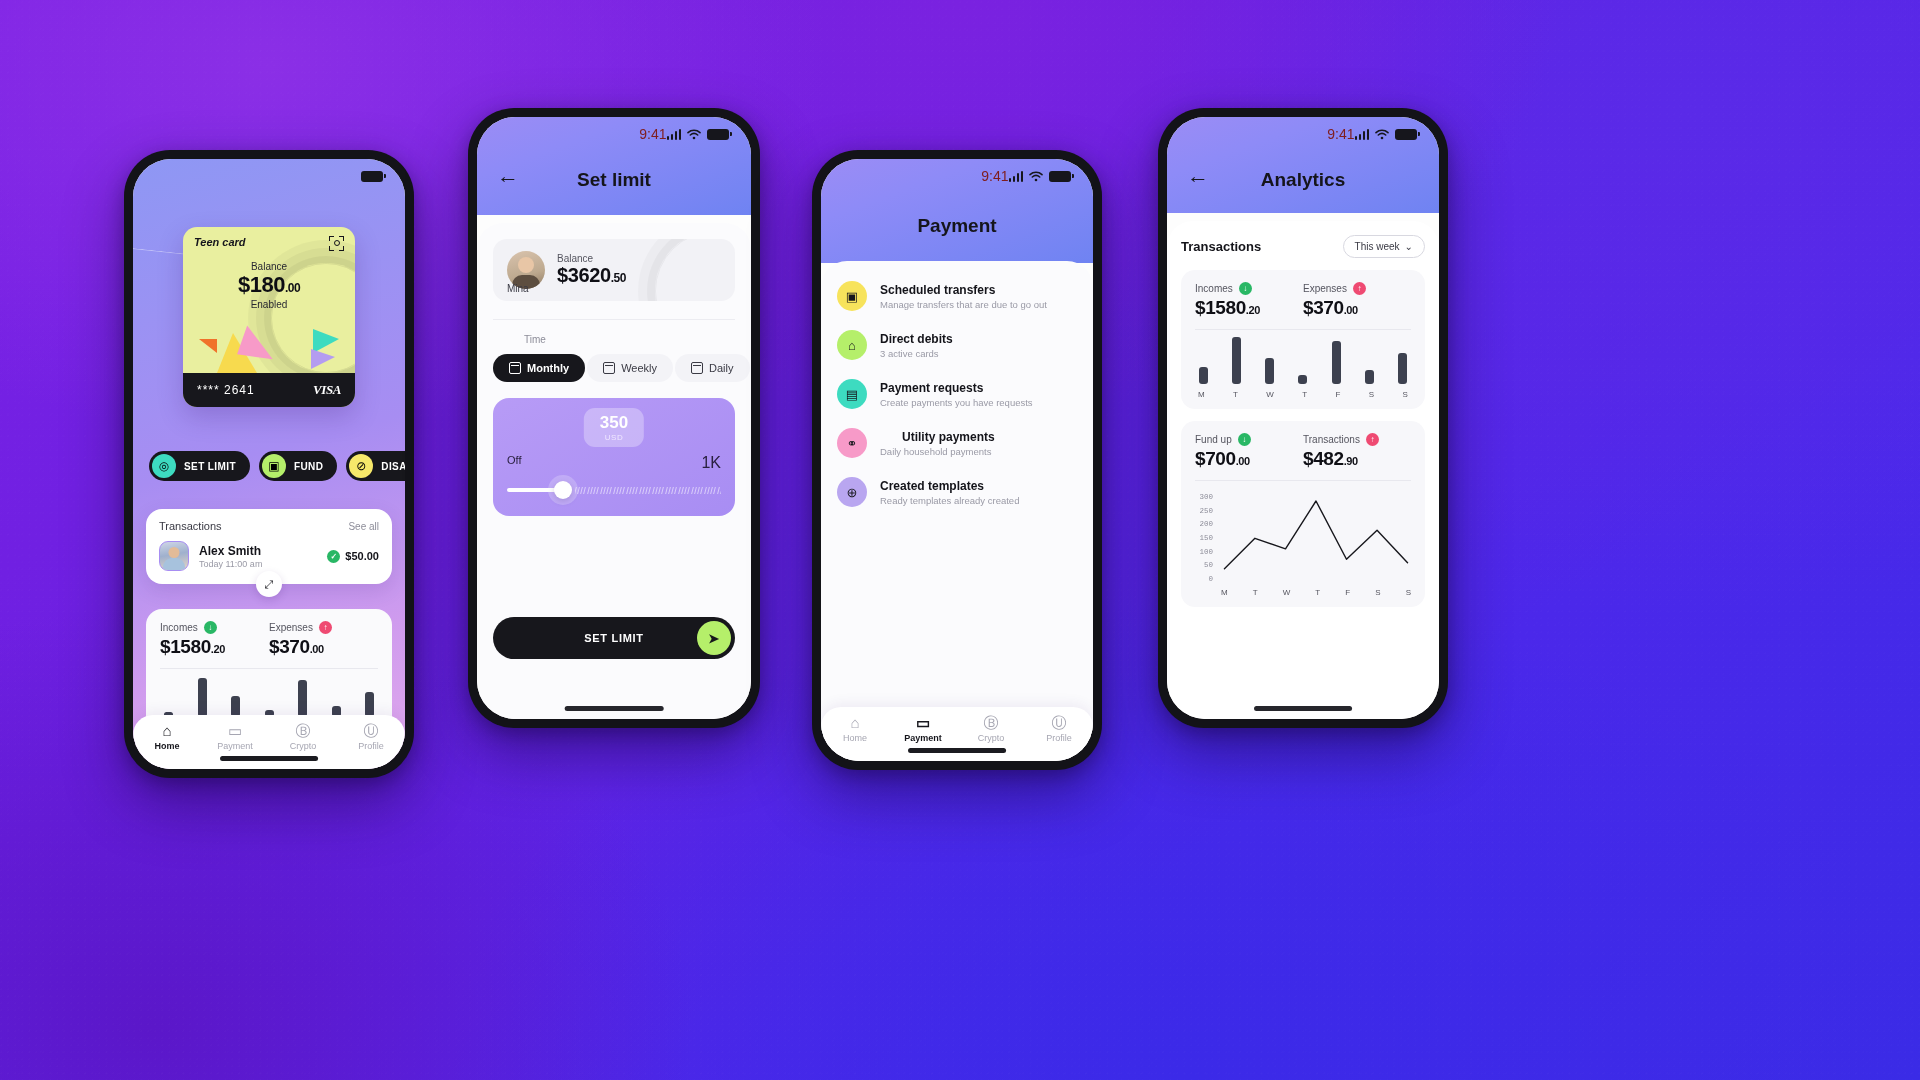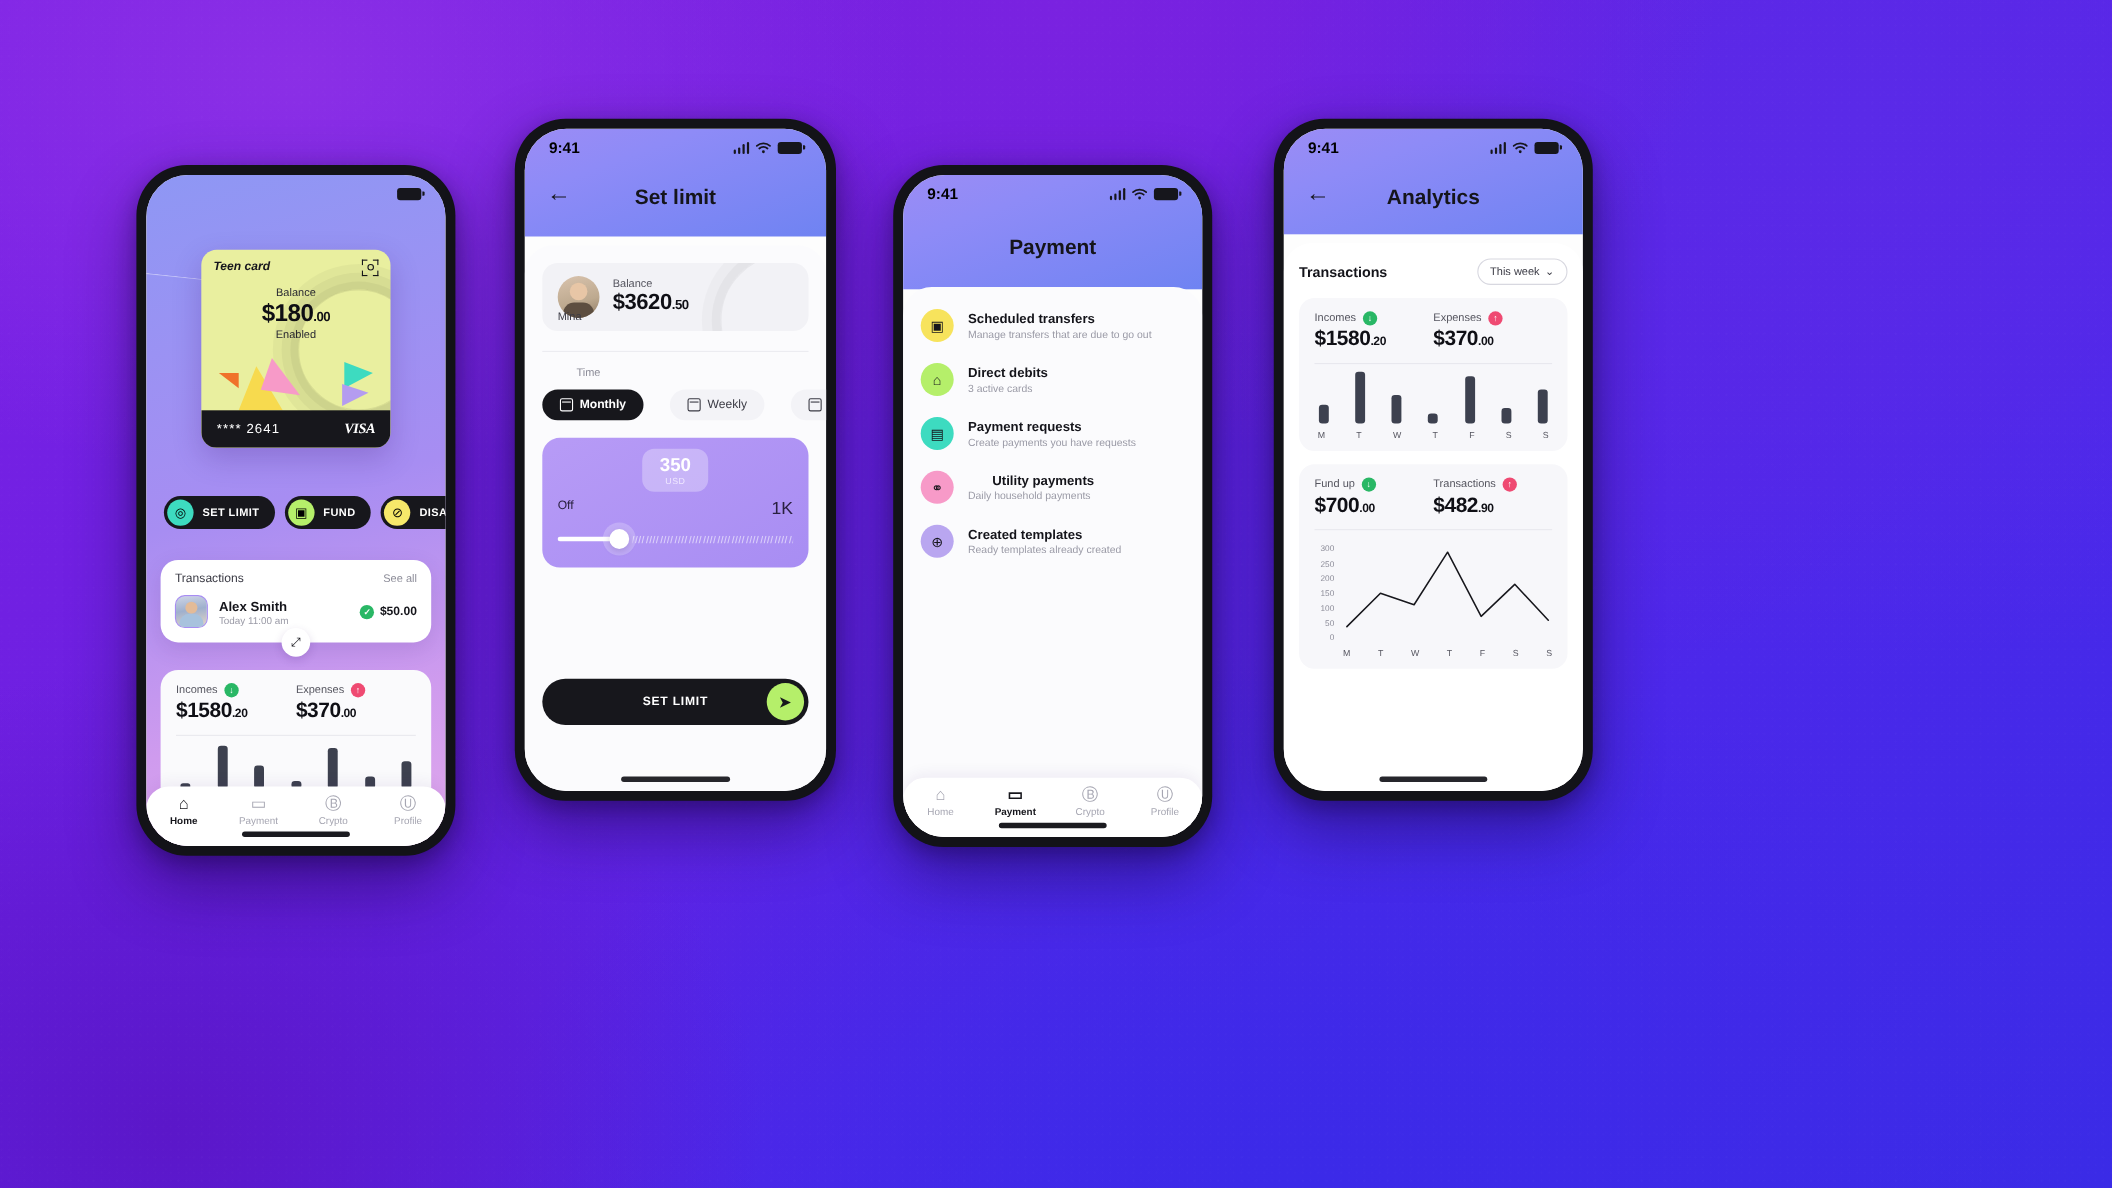--- a/index.html
+++ b/index.html
@@ -28,22 +28,22 @@
            box-shadow: 0 26px 60px rgba(20,0,60,.45), 0 6px 18px rgba(20,0,60,.35); }
   .screen { position:absolute; inset:9px; border-radius:38px; overflow:hidden;
             background:#fdfdfd; }
   .homebar { position:absolute; bottom:8px; left:50%; transform:translateX(-50%);
              width:36%; height:5px; border-radius:3px; background:#1b1b20; }
   .homebar.light { background:#26262c; }
 
   .hdr-grad { position:absolute; top:0; left:0; right:0;
               background:linear-gradient(160deg,#9b8cf5 0%,#8e8bf7 30%,#6f83f2 100%); }
 
-  .statusbar { display:flex; justify-content:space-between; align-items:center;
-               padding:0 22px; color:#000000; font-size:14px; font-weight:700; }
+  .statusbar { display:flex; justify-content:flex-end; align-items:center;
+               padding:0 22px; color:#7f1d1d; font-size:14px; font-weight:400; }
   .sb-right { display:flex; align-items:center; gap:6px; }
   .bars { display:flex; align-items:flex-end; gap:1.5px; height:11px; }
   .bars i { width:2.5px; background:#16161c; border-radius:1px; display:block; }
   .bars i:nth-child(1){height:4px}.bars i:nth-child(2){height:6px}
   .bars i:nth-child(3){height:8.5px}.bars i:nth-child(4){height:11px}
   .batt { width:22px; height:11px; border-radius:3px; background:#16161c; position:relative; }
   .batt:after { content:""; position:absolute; right:-3px; top:3.5px; width:2px; height:4px;
                 background:#16161c; border-radius:0 1px 1px 0; }
 
   .nav-title { text-align:center; font-size:19px; font-weight:700; color:#15151b; }
@@ -156,21 +156,21 @@
                   width:28px; height:17px; border-radius:10px 10px 0 0; background:#5d4e40; }
   .bal-nm { position:absolute; left:14px; bottom:7px; font-size:10px; color:#3a3a44; }
   .bal-lb { font-size:10px; color:#55555f; }
   .bal-vl { font-size:20px; font-weight:700; color:#0f0f15; letter-spacing:-.4px; }
   .bal-vl small { font-size:12px; font-weight:600; }
   .bal-rings { position:absolute; right:-40px; bottom:-50px; width:120px; height:120px;
                border-radius:50%; border:1px solid rgba(0,0,0,.045);
                box-shadow:0 0 0 8px rgba(0,0,0,.03), 0 0 0 17px rgba(0,0,0,.025); }
   .hr { height:1px; background:#ececf1; margin:18px 0 14px; }
   .lbl-sm { font-size:10px; color:#8d8d99;margin-left:31px; }
-  .segs { display:flex; gap:24px; margin-top:9px; }
+  .segs { display:flex; gap:2px; margin-top:9px; }
   .seg { display:flex; align-items:center; gap:6px; padding:8px 16px; border-radius:18px;
          background:#f3f3f7; font-size:11px; color:#3a3a44; cursor:pointer; }
   .seg.on { background:#17171c; color:#fff; font-weight:700; }
   .cal { width:12px; height:12px; border:1.3px solid currentColor; border-radius:2px;
          position:relative; flex:none; }
   .cal:before { content:""; position:absolute; left:1px; right:1px; top:2.2px; height:1.2px; background:currentColor; }
   .slider-card { margin-top:16px; background:linear-gradient(150deg,#b79bf6 0%,#a88df3 100%);
                  border-radius:16px; padding:14px; height:118px; position:relative; }
   .slider-val { position:absolute; left:50%; transform:translateX(-50%); top:10px;
                 background:rgba(255,255,255,.3); border-radius:11px; padding:5px 16px; text-align:center; }
@@ -206,21 +206,21 @@
   #p4 { left:1158px; top:108px; width:290px; height:620px; }
   .p4-hdr { height:96px; }
   .p4-sheet { top:104px; bottom:0; padding:14px 14px 0; background:#fff; }
   .an-head { display:flex; justify-content:space-between; align-items:center; }
   .an-t { font-size:13px; font-weight:600; color:#14141a; }
   .an-sel { display:flex; align-items:center; gap:5px; border:1.2px solid #d8d8e0;
             border-radius:14px; padding:5px 11px; font-size:10px; color:#3a3a44; cursor:pointer; }
   .an-card { background:#f7f7fa; border-radius:14px; padding:12px 14px 10px; margin-top:12px; }
   .line-wrap { display:flex; gap:8px; margin-top:12px; height:104px; }
   .yax { display:flex; flex-direction:column; justify-content:space-between;
-         font-size:7.5px; color:#8d8d99; padding-bottom:14px; text-align:right; width:18px; }
+         font-size:7.5px; color:#8d8d99; padding-bottom:14px; text-align:right; width:18px;font-family:Liberation Mono, monospace; }
   .line-area { flex:1; position:relative; }
   .xax { display:flex; justify-content:space-between; font-size:8px; color:#55555f;
          position:absolute; left:0; right:0; bottom:0; }
   .bx { display:flex; justify-content:space-between; font-size:8px; color:#55555f; padding:0 3px; margin-top:6px; }
 </style>
 </head>
 <body>
 
 <div class="grain"></div>
 

